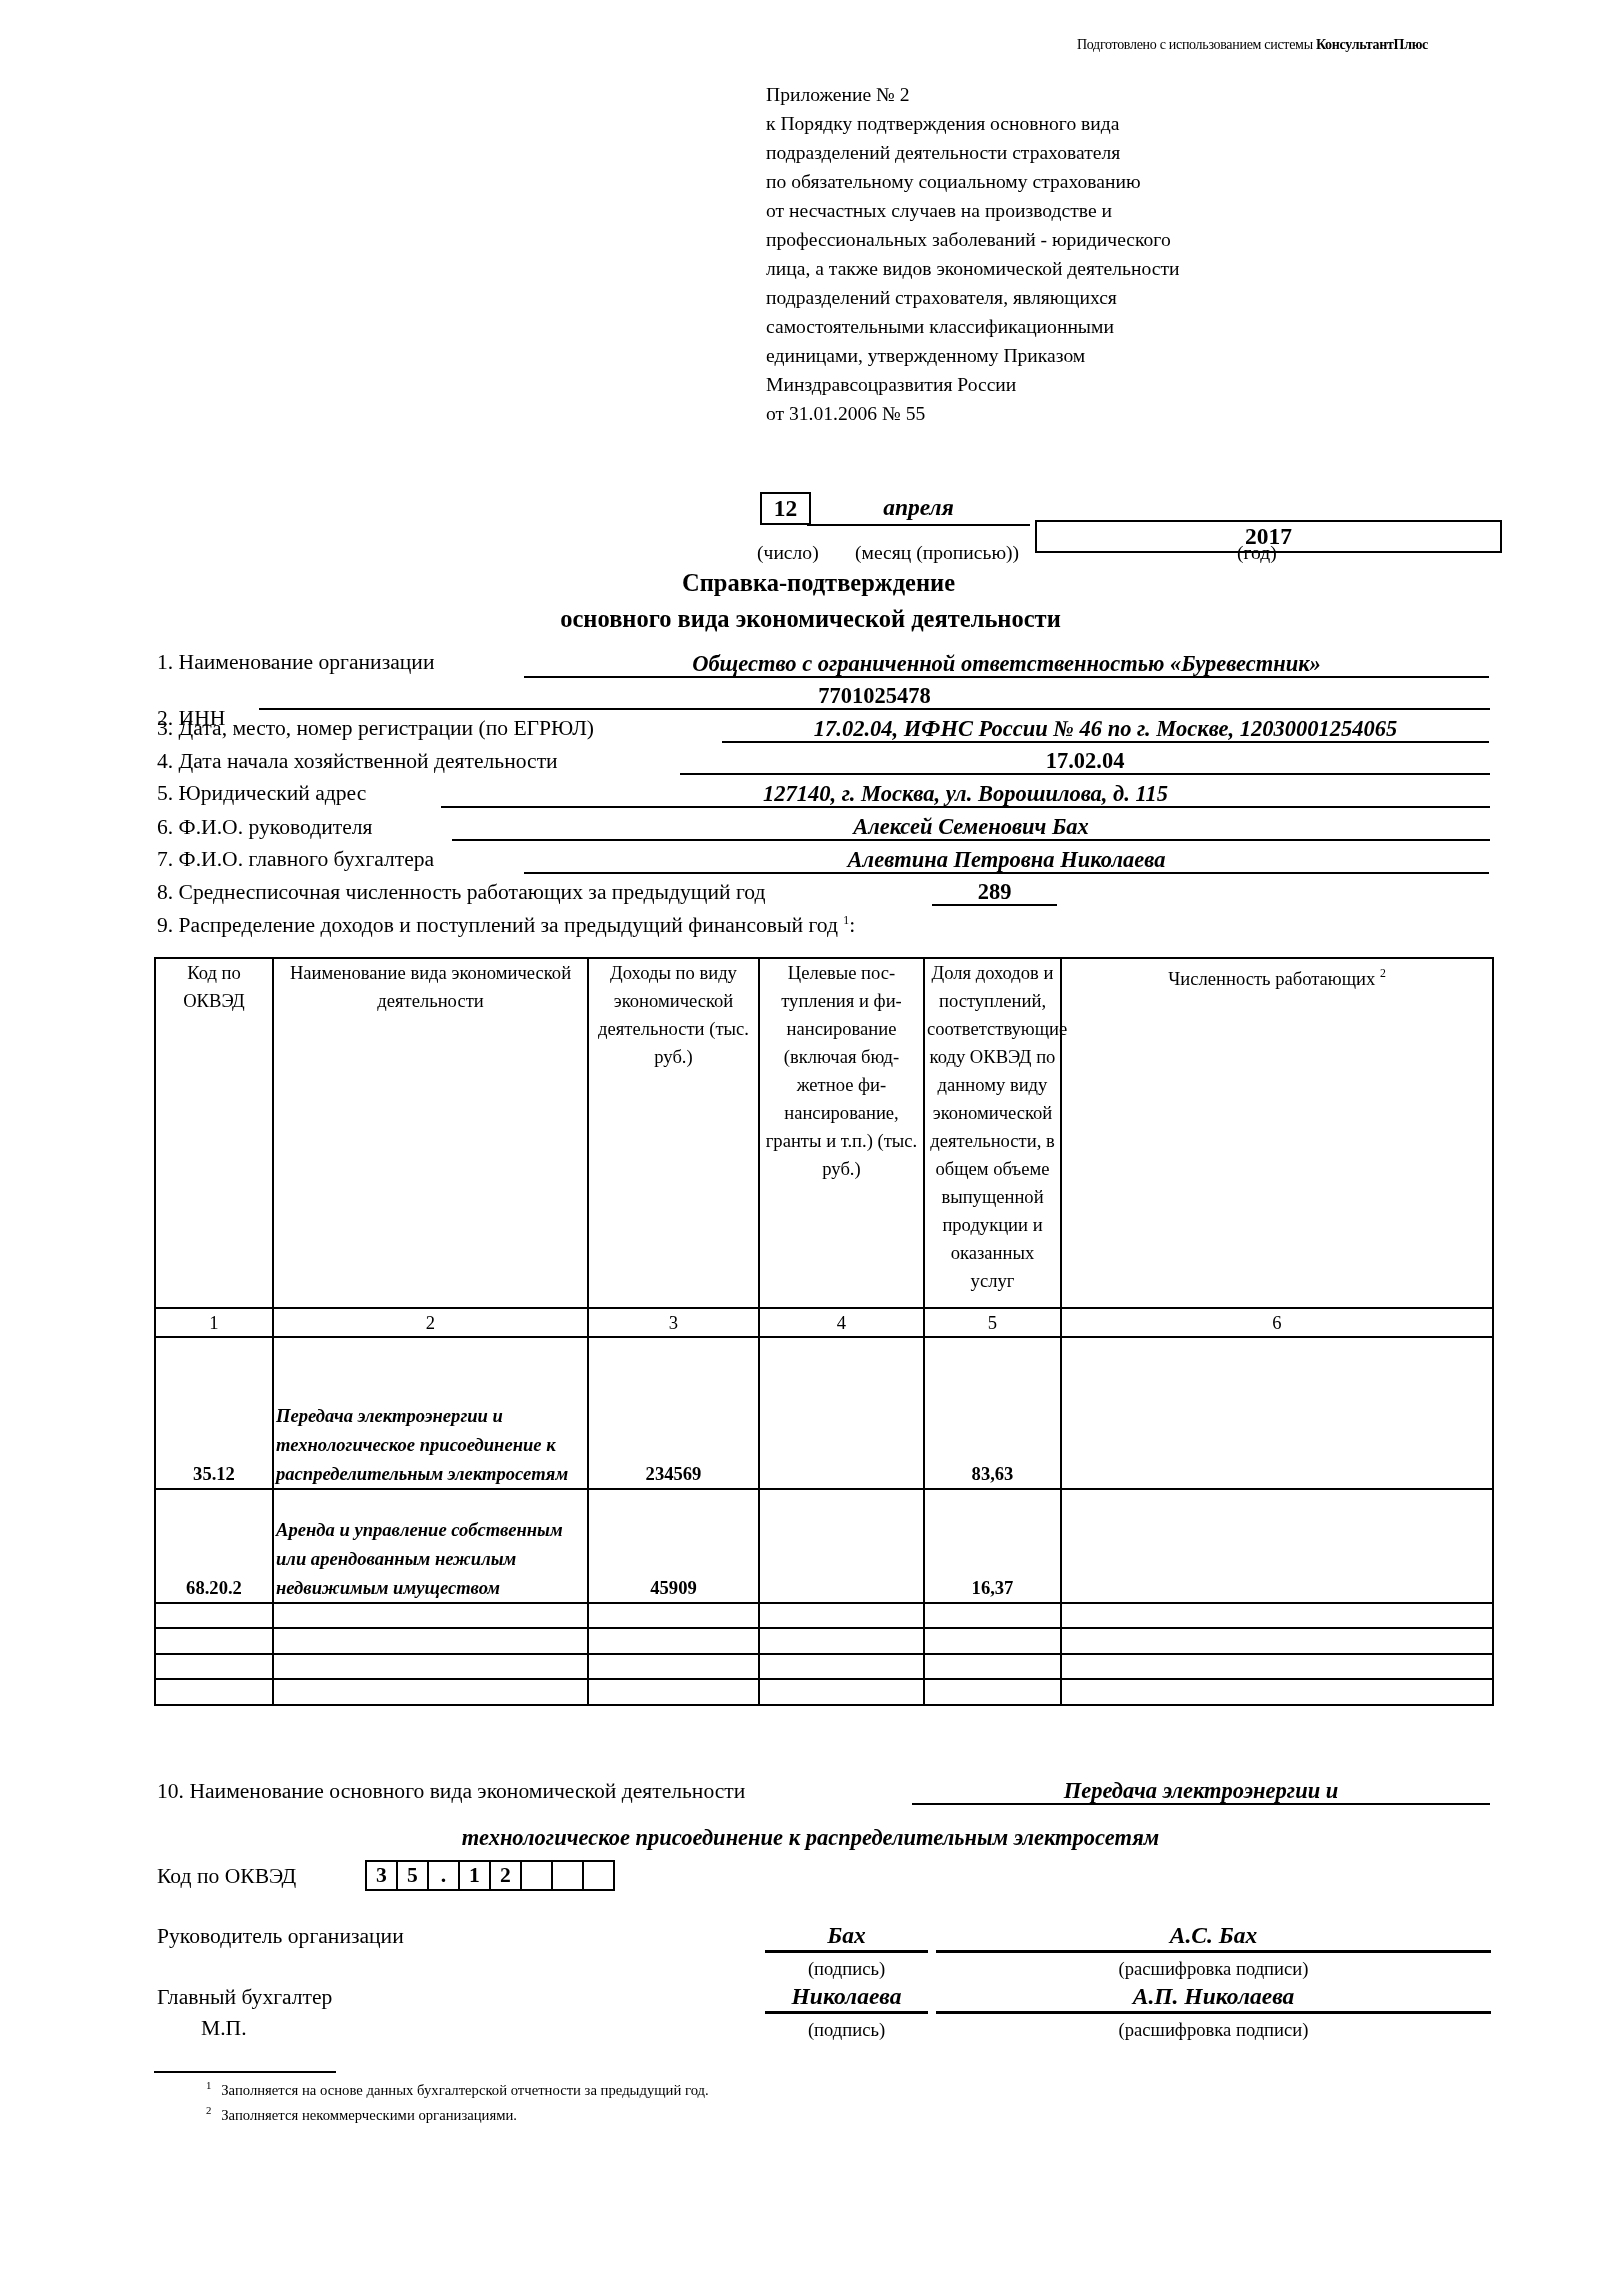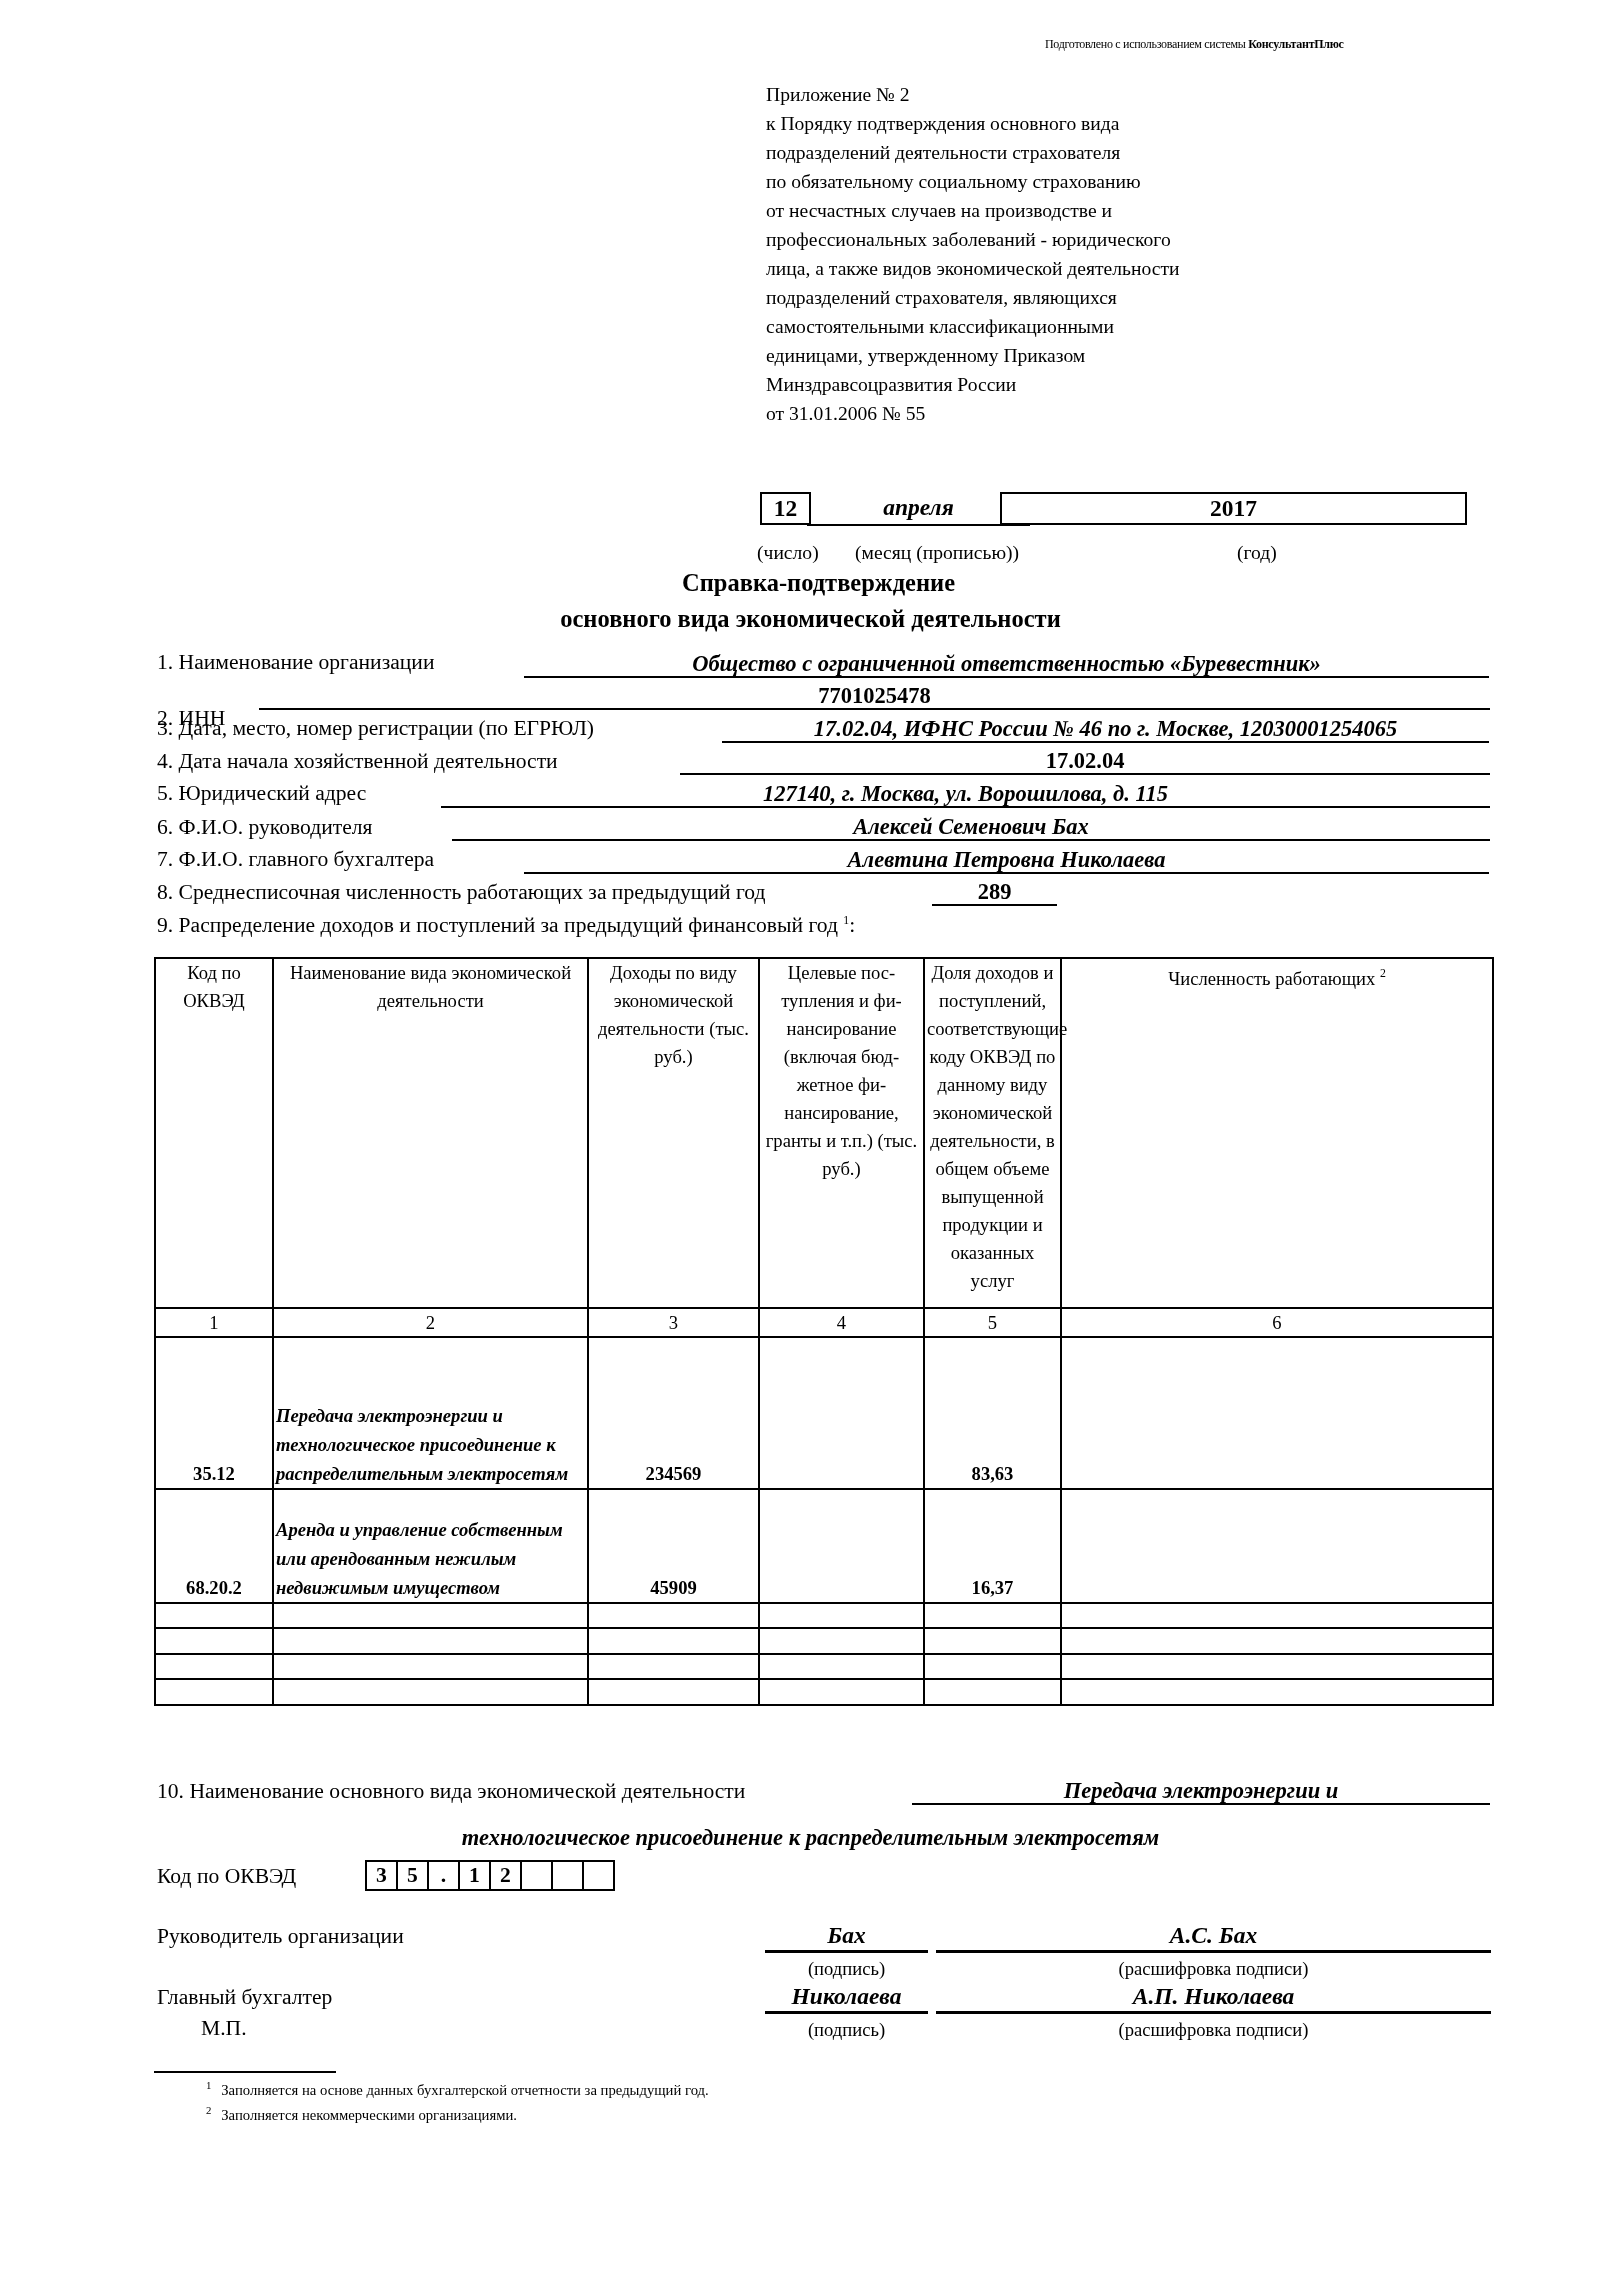--- a/index.html
+++ b/index.html
@@ -1,29 +1,29 @@
 <!DOCTYPE html>
 <html><head>
 <meta charset="utf-8">
 <style>
   html, body { margin: 0; padding: 0; background: #ffffff; }
   body { width: 1621px; height: 2293px; position: relative; overflow: hidden;
          font-family: "Liberation Serif", "DejaVu Serif", serif; color: #000; }
   .abs { position: absolute; }
-  .watermark { left: 1045px; top: 37px; font-size: 12px; letter-spacing: -0.3px; white-space: nowrap; }
+  .watermark { left: 1077px; top: 37px; font-size: 14px; letter-spacing: -0.3px; white-space: nowrap; }
   .watermark b { font-weight: bold; }
   .appendix { left: 766px; top: 80px; font-size: 19.6px; line-height: 29px; white-space: nowrap; }
   .appendix .small { font-size: 17.6px; line-height: 24.5px; margin-top: 3.9px; }
   
   .datebox { border: 2.9px solid #000; height: 29px; top: 492px; font-weight: bold; font-size: 23.5px;
              text-align: center; line-height: 29px; }
   .day { left: 760px; width: 47px; }
   .month { left: 807px; width: 223px; top: 492px; height: 32px; border-bottom: 2.9px solid #000;
            font-style: italic; font-weight: bold; font-size: 23.5px; text-align: center; line-height: 31px; }
-  .year { left: 1000px; width: 463px; }
+  .year { left: 1035px; width: 463px; margin-top: 28px; }
   .datecap { top: 530px; font-size: 19.6px; white-space: nowrap; margin-top: 12px; }
   
   .title { left: 0; width: 1621px; text-align: center; font-weight: bold; font-size: 24.5px; }
   
   .field-label { left: 157px; font-size: 21.6px; white-space: nowrap; }
   .field-line { border-bottom: 2.9px solid #000; height: 27.4px; text-align: center;
                 font-weight: bold; font-size: 22.5px; line-height: 29px; white-space: nowrap; }
   .it { font-style: italic; }
   
   table.main { position: absolute; left: 154px; top: 957px; border-collapse: collapse;

